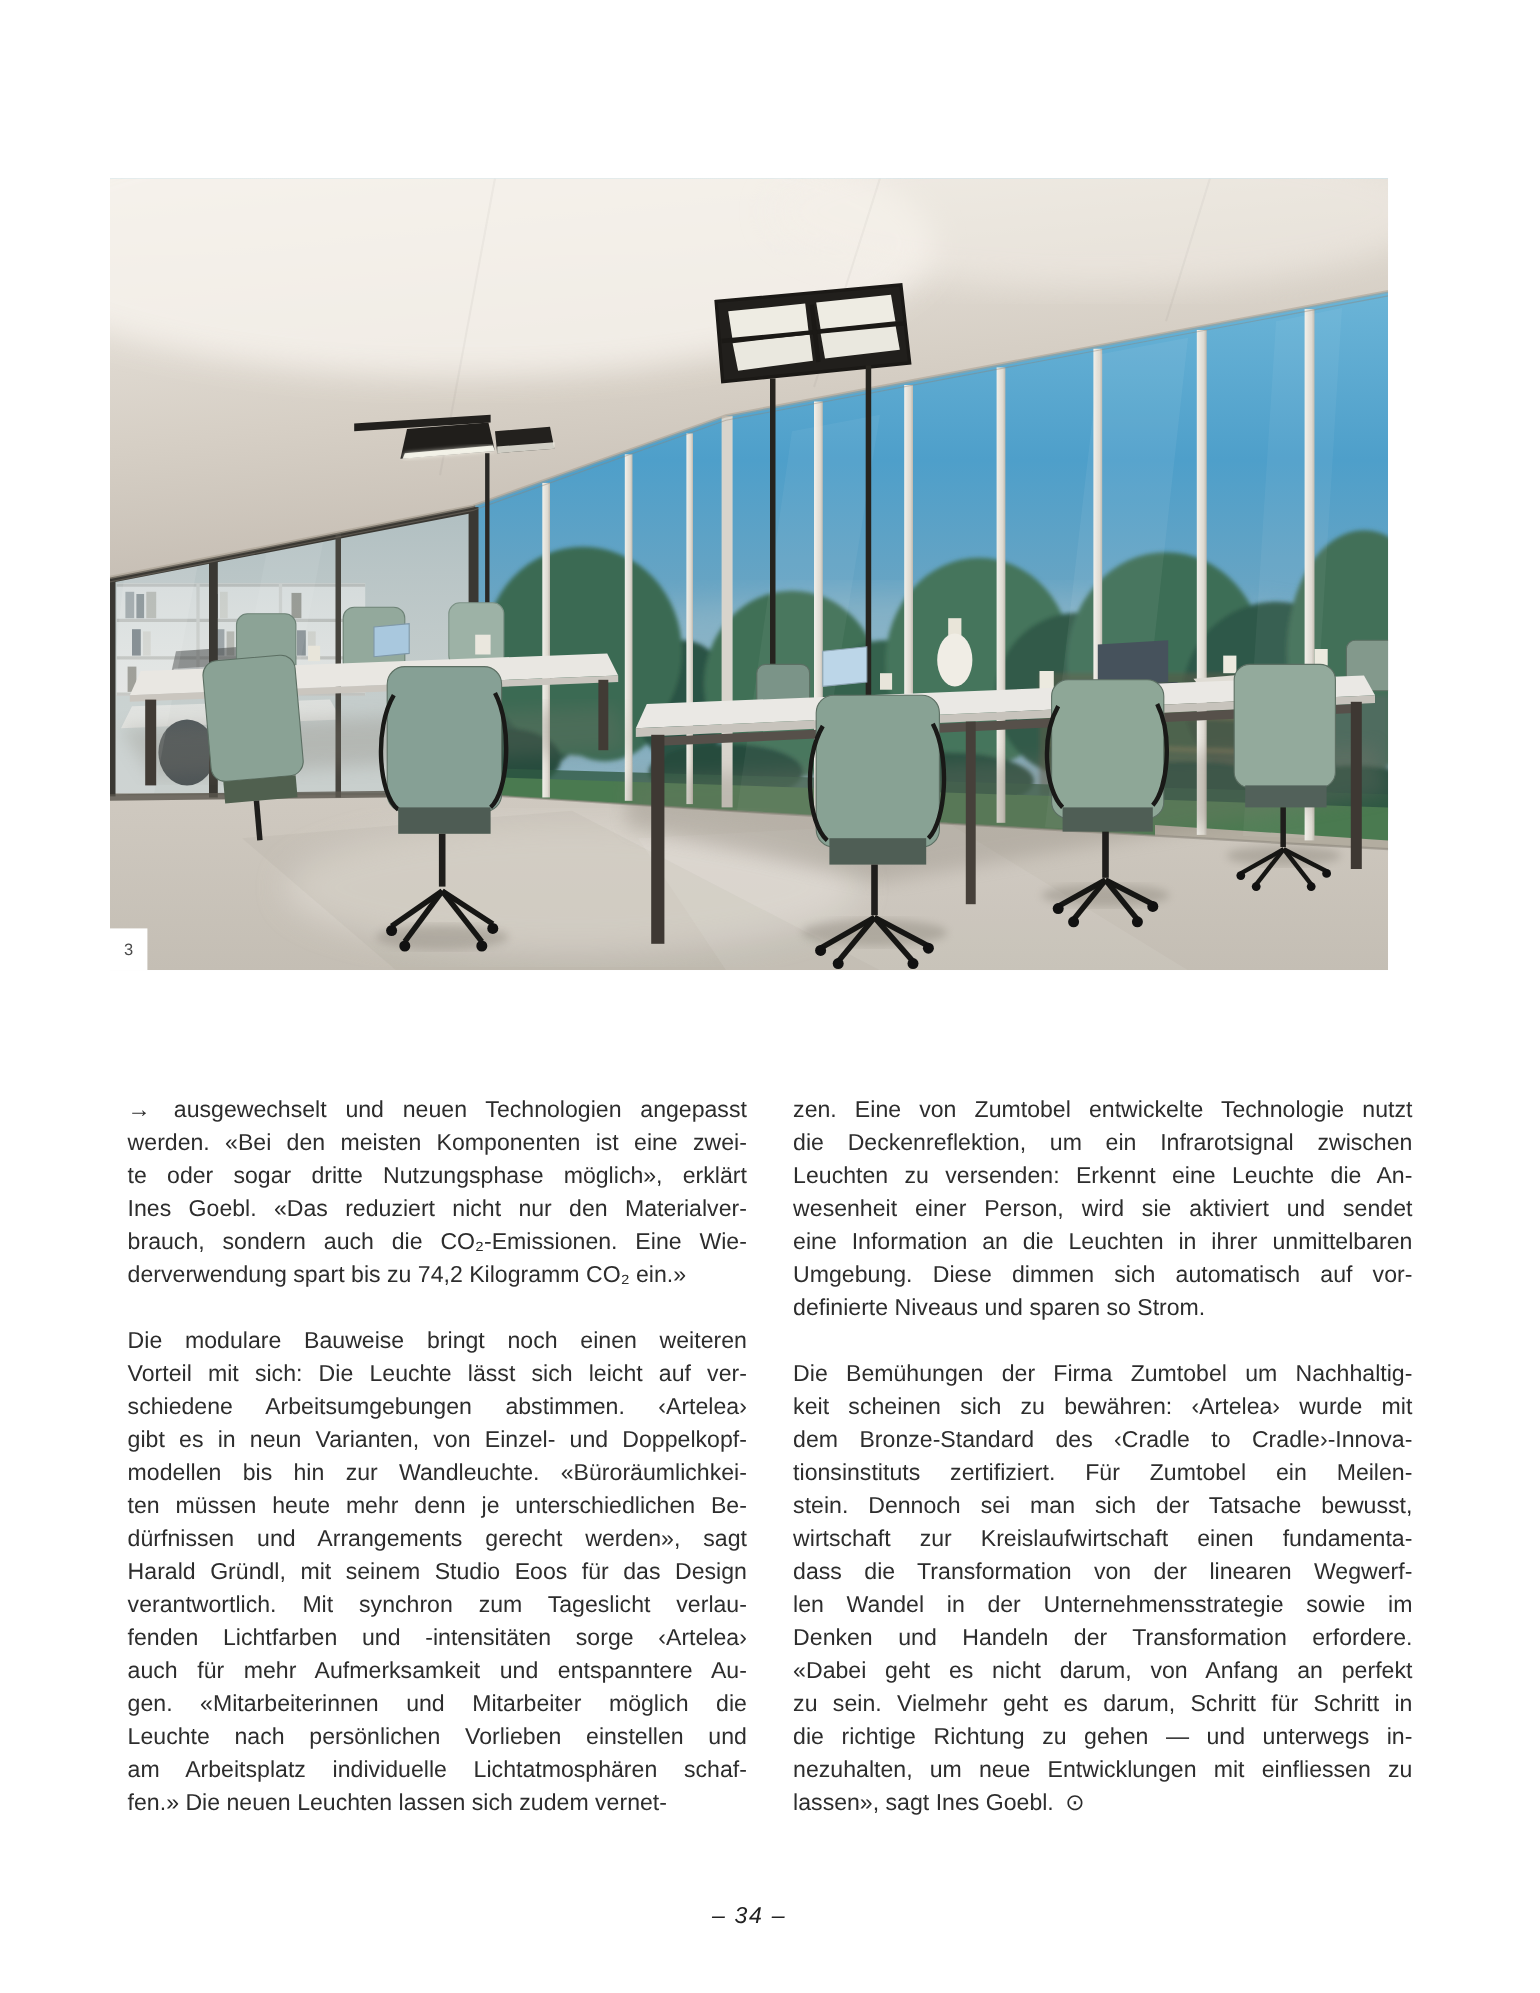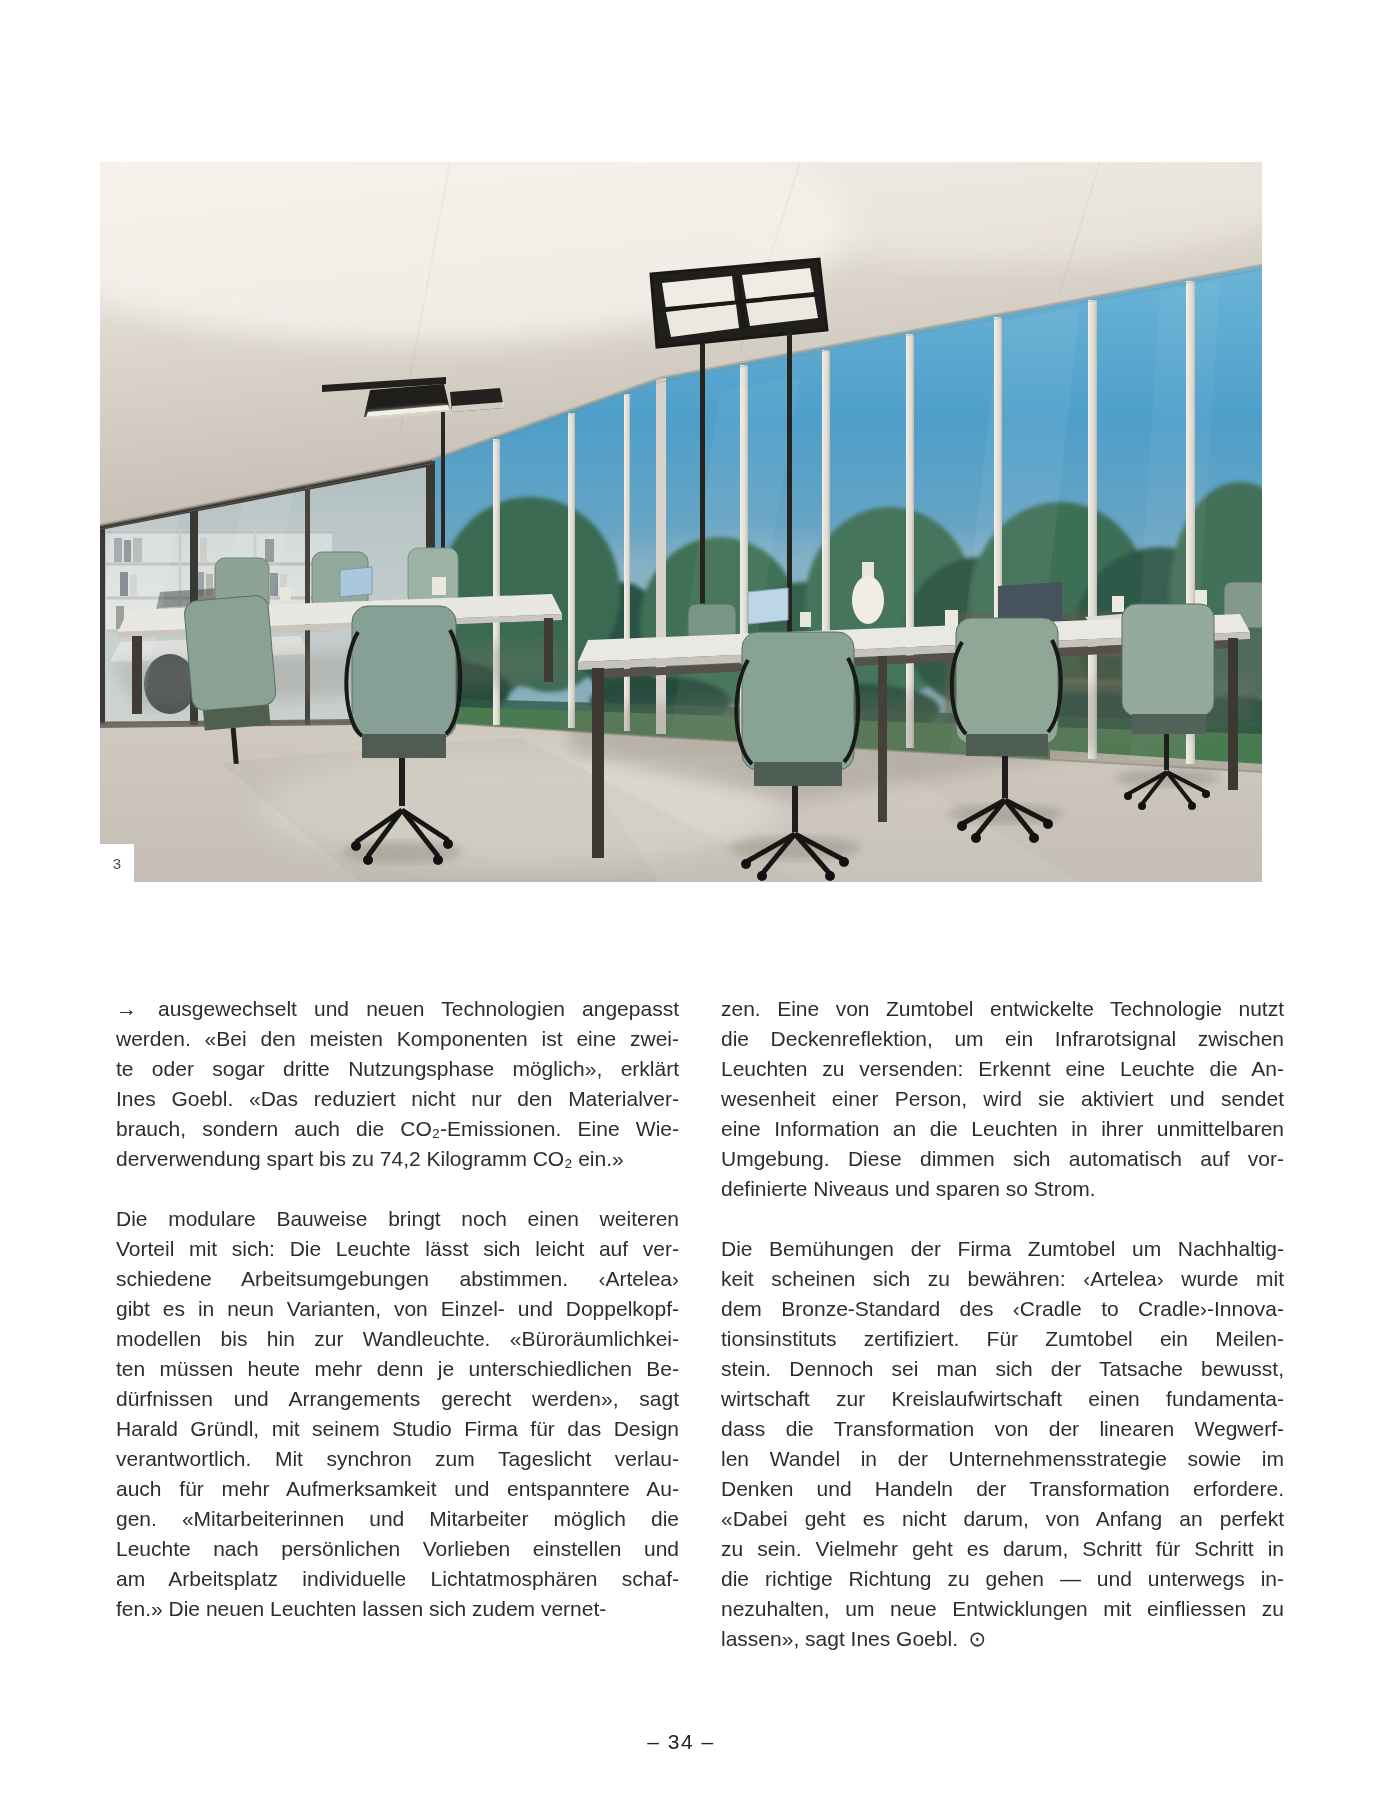--- a/index.html
+++ b/index.html
@@ -7,21 +7,21 @@
   .page{position:absolute;inset:0;background:#ffffff;}
   .photo-wrap{position:absolute;left:100px;top:162px;width:1162px;height:720px;overflow:hidden;}
   .photo-wrap svg{display:block;width:100%;height:100%;}
   .fig-tab{position:absolute;left:0;bottom:0;width:34px;height:38px;background:#ffffff;display:flex;align-items:center;justify-content:center;font-size:15px;color:#4b4b4b;}
   .columns{position:absolute;left:100px;top:994px;width:1168px;display:flex;margin-left:16px;}
   .col{width:563px;}
   .col + .col{margin-left:42px;}
   .tline{font-size:21px;line-height:30px;letter-spacing:0px;text-align:justify;text-align-last:justify;white-space:nowrap;}
   .tline.last{text-align-last:left;white-space:normal;}
   .para + .para{margin-top:30px;}
-  .page-number{position:absolute;left:100px;top:1730px;width:1162px;text-align:center;font-size:21px;letter-spacing:1.5px;color:#222222;}
+  .page-number{position:absolute;left:100px;top:1730px;width:1162px;text-align:center;font-size:21px;letter-spacing:1.5px;color:#222222;font-style:italic;}
 </style>
 </head>
 <body>
 
 <div class="page">
 
   <figure class="photo-wrap" style="margin:0">
     <svg viewBox="0 0 1162 720" preserveAspectRatio="none" aria-hidden="true">
       <defs>
         <linearGradient id="skyG" x1="0" y1="0" x2="0" y2="1">
@@ -330,22 +330,23 @@
           <div class="tline last">derverwendung spart bis zu 74,2 Kilogramm CO₂ ein.»</div>
         </div>
         <div class="para">
           <div class="tline">Die modulare Bauweise bringt noch einen weiteren</div>
           <div class="tline">Vorteil mit sich: Die Leuchte lässt sich leicht auf ver-</div>
           <div class="tline">schiedene Arbeitsumgebungen abstimmen. ‹Artelea›</div>
           <div class="tline">gibt es in neun Varianten, von Einzel- und Doppelkopf-</div>
           <div class="tline">modellen bis hin zur Wandleuchte. «Büroräumlichkei-</div>
           <div class="tline">ten müssen heute mehr denn je unterschiedlichen Be-</div>
           <div class="tline">dürfnissen und Arrangements gerecht werden», sagt</div>
-          <div class="tline">Harald Gründl, mit seinem Studio Firma für das Design</div>
+          <div class="tline">Harald Gründl, mit seinem Studio Eoos für das Design</div>
           <div class="tline">verantwortlich. Mit synchron zum Tageslicht verlau-</div>
+          <div class="tline">fenden Lichtfarben und -intensitäten sorge ‹Artelea›</div>
           <div class="tline">auch für mehr Aufmerksamkeit und entspanntere Au-</div>
           <div class="tline">gen. «Mitarbeiterinnen und Mitarbeiter möglich die</div>
           <div class="tline">Leuchte nach persönlichen Vorlieben einstellen und</div>
           <div class="tline">am Arbeitsplatz individuelle Lichtatmosphären schaf-</div>
           <div class="tline last">fen.» Die neuen Leuchten lassen sich zudem vernet-</div>
         </div>
       </div>
     <div class="col">
         <div class="para">
           <div class="tline">zen. Eine von Zumtobel entwickelte Technologie nutzt</div>

